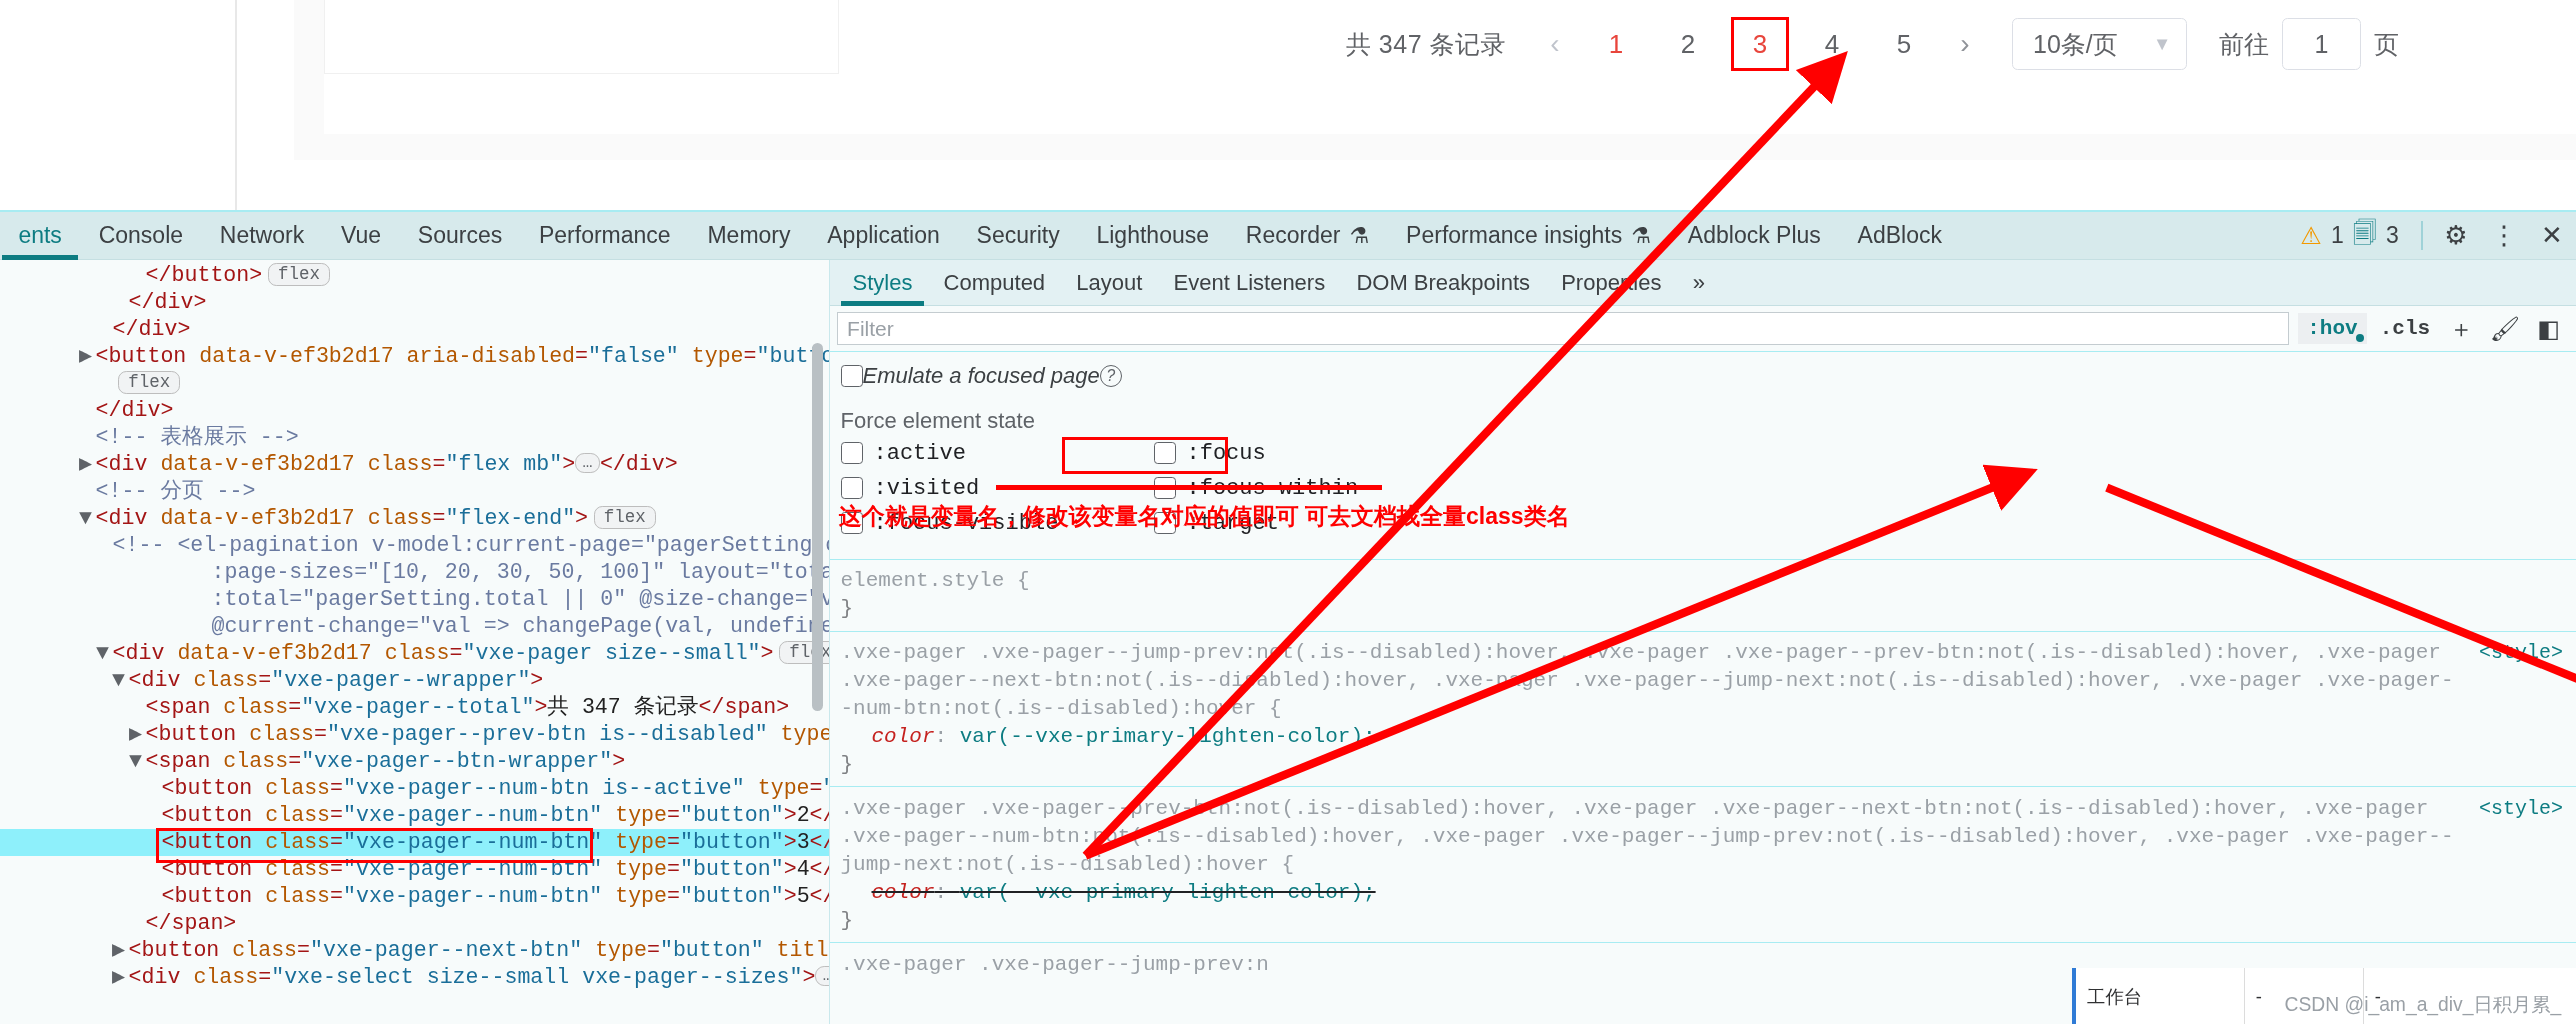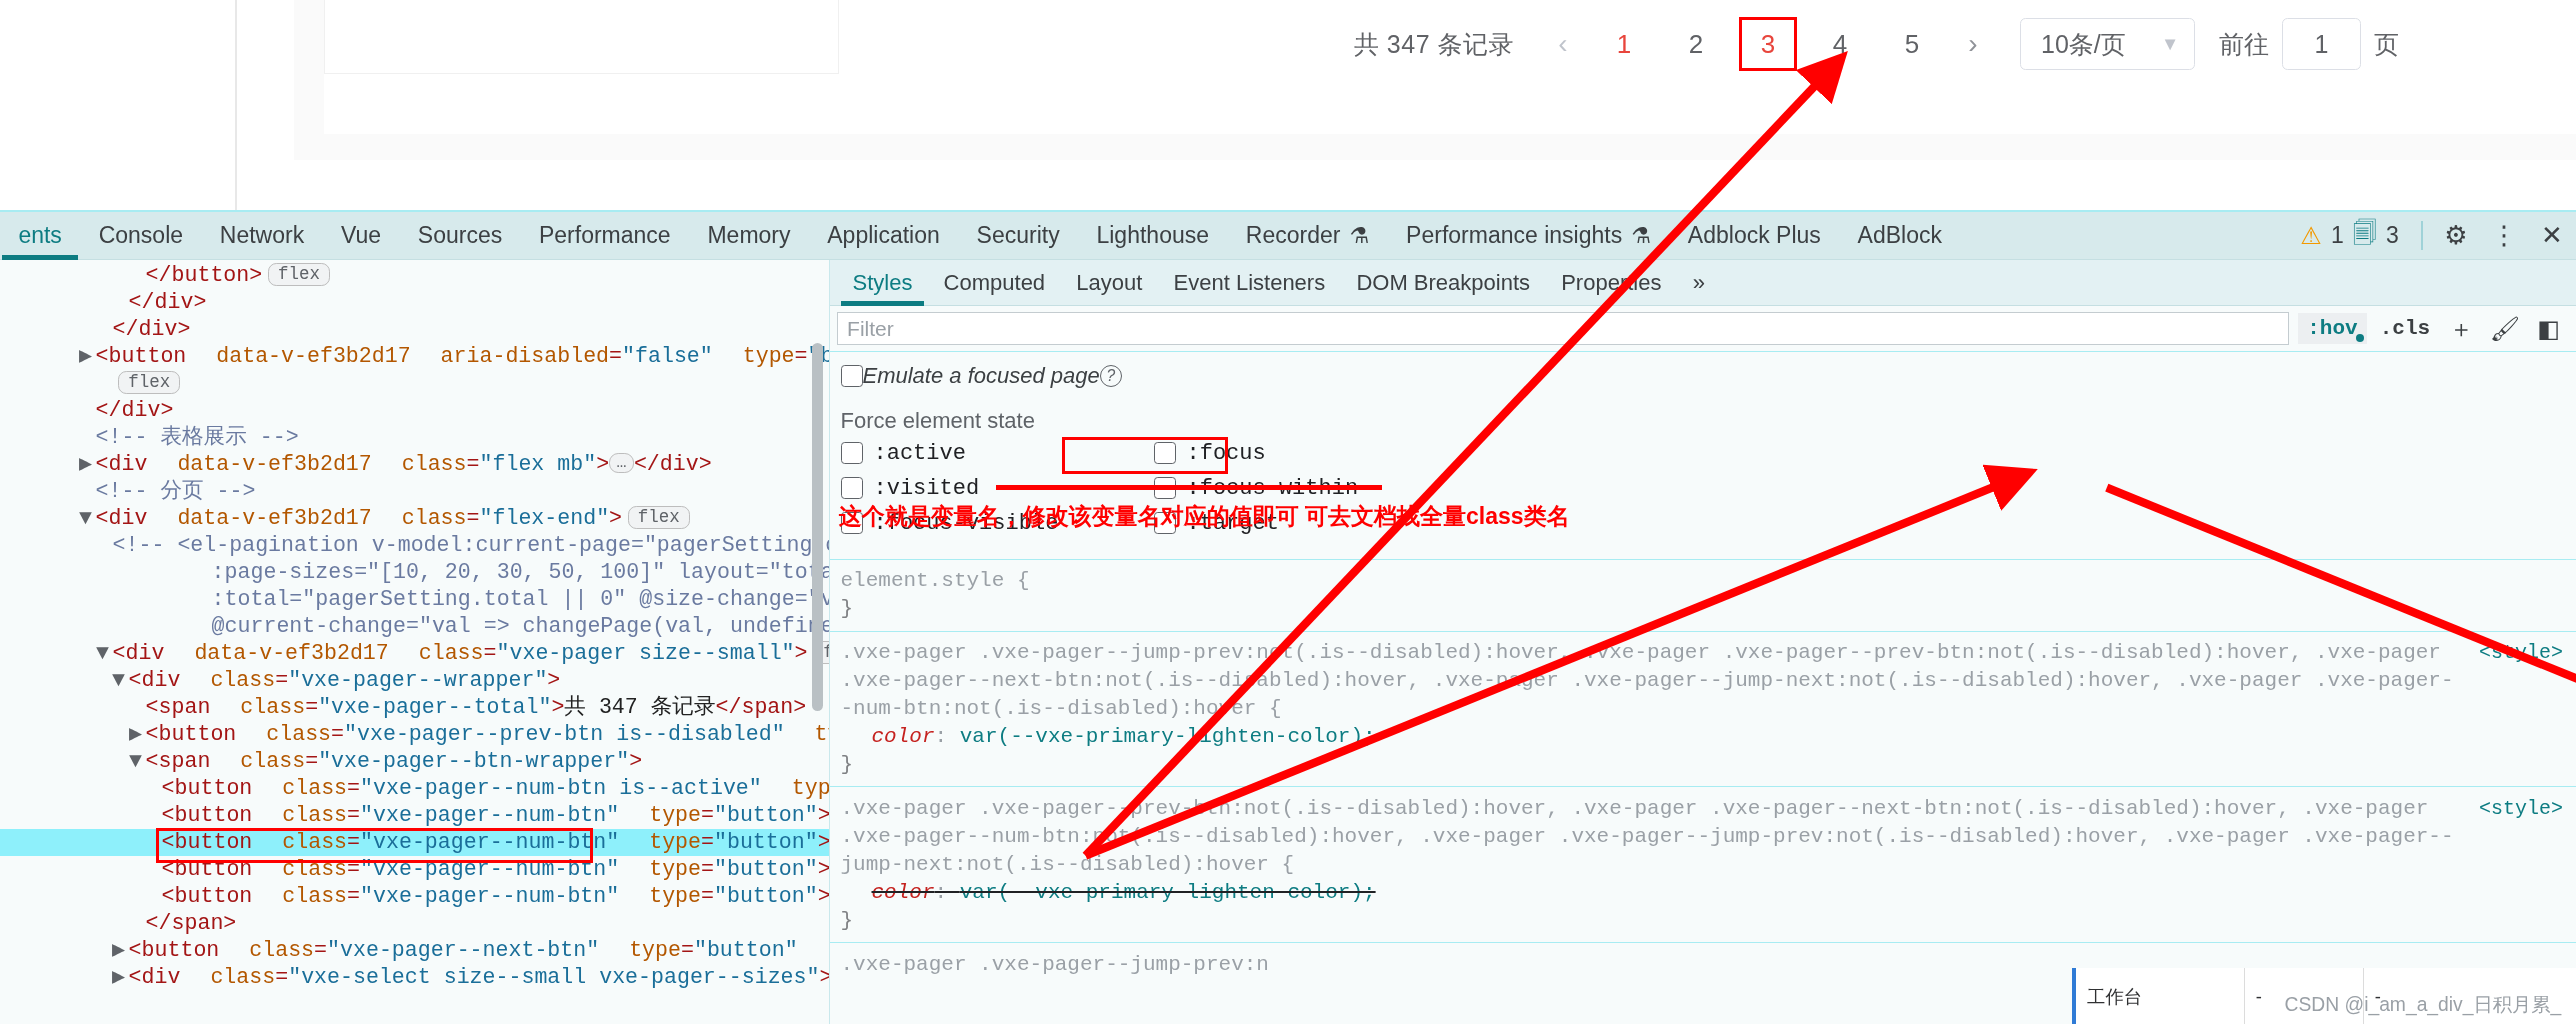--- a/index.html
+++ b/index.html
@@ -52,21 +52,21 @@
   }
   .pager-num.is-active { color: #e8453c; font-weight: 400; }
   .pager-num.is-hover { color: #e8453c; }
   .pager-num.boxed { outline: 3.7px solid #ff0000; outline-offset: 0px; }
   .pager-sizes {
     margin-left: 22px; height: 52px; min-width: 175px; border: 0.9px solid #dcdfe6;
     border-radius: 5.5px; display: flex; align-items: center; justify-content: space-between;
     padding: 0 14.7px 0 20px; color: #606266; font-size: 25px; background: #fff; cursor: pointer;
   }
   .pager-sizes .caret { color: #c0c4cc; font-size: 18.4px; margin-left: 13px; }
-  .pager-jump { display: flex; align-items: center; margin-left: 24px; font-size: 25px; color: #606266; }
+  .pager-jump { display: flex; align-items: center; margin-left: 32px; font-size: 25px; color: #606266; }
   .pager-jump-input {
     width: 79px; height: 52px; border: 0.9px solid #dcdfe6; border-radius: 5.5px;
     text-align: center; font-size: 25px; color: #606266; margin: 0 13px;
     font-family: "Liberation Sans", sans-serif; background: #fff;
   }
 
   
   .devtools {
     position: absolute; left: 0; top: 210px; width: 2576px; height: 676px;
     background: #b91c1c; border-top: 2.8px solid #a8ecf2;
@@ -111,21 +111,21 @@
 
   
   .domtree {
     font-family: "Liberation Mono", monospace; font-size: 21.6px; line-height: 27px;
     color: #222; padding-top: 1.8px; white-space: pre;
   }
   .domrow { position: relative; height: 27px; padding-left: 0; }
   .domrow.selected { background: #8ef0fb; }
   .twisty { display: inline-block; width: 16.6px; color: #5f6368; }
   .tag { color: #a31515; }
-  .attr { color: #b35700; padding-left: 17px; }
+  .attr { color: #b35700; }
   .val { color: #1a6e99; }
   .txt { color: #222; }
   .comment { color: #6a7aa0; }
   .badge {
     display: inline-block; border: 0.9px solid #bdbdbd; border-radius: 8.3px;
     padding: 0px 9.2px; font-size: 17.5px; color: #5f6368; background: #f1f3f4;
     line-height: 21px; vertical-align: 1.8px; margin-left: 5.5px;
   }
   .ellipsis-btn {
     display: inline-block; border: 0.9px solid #bdbdbd; border-radius: 9.2px;

